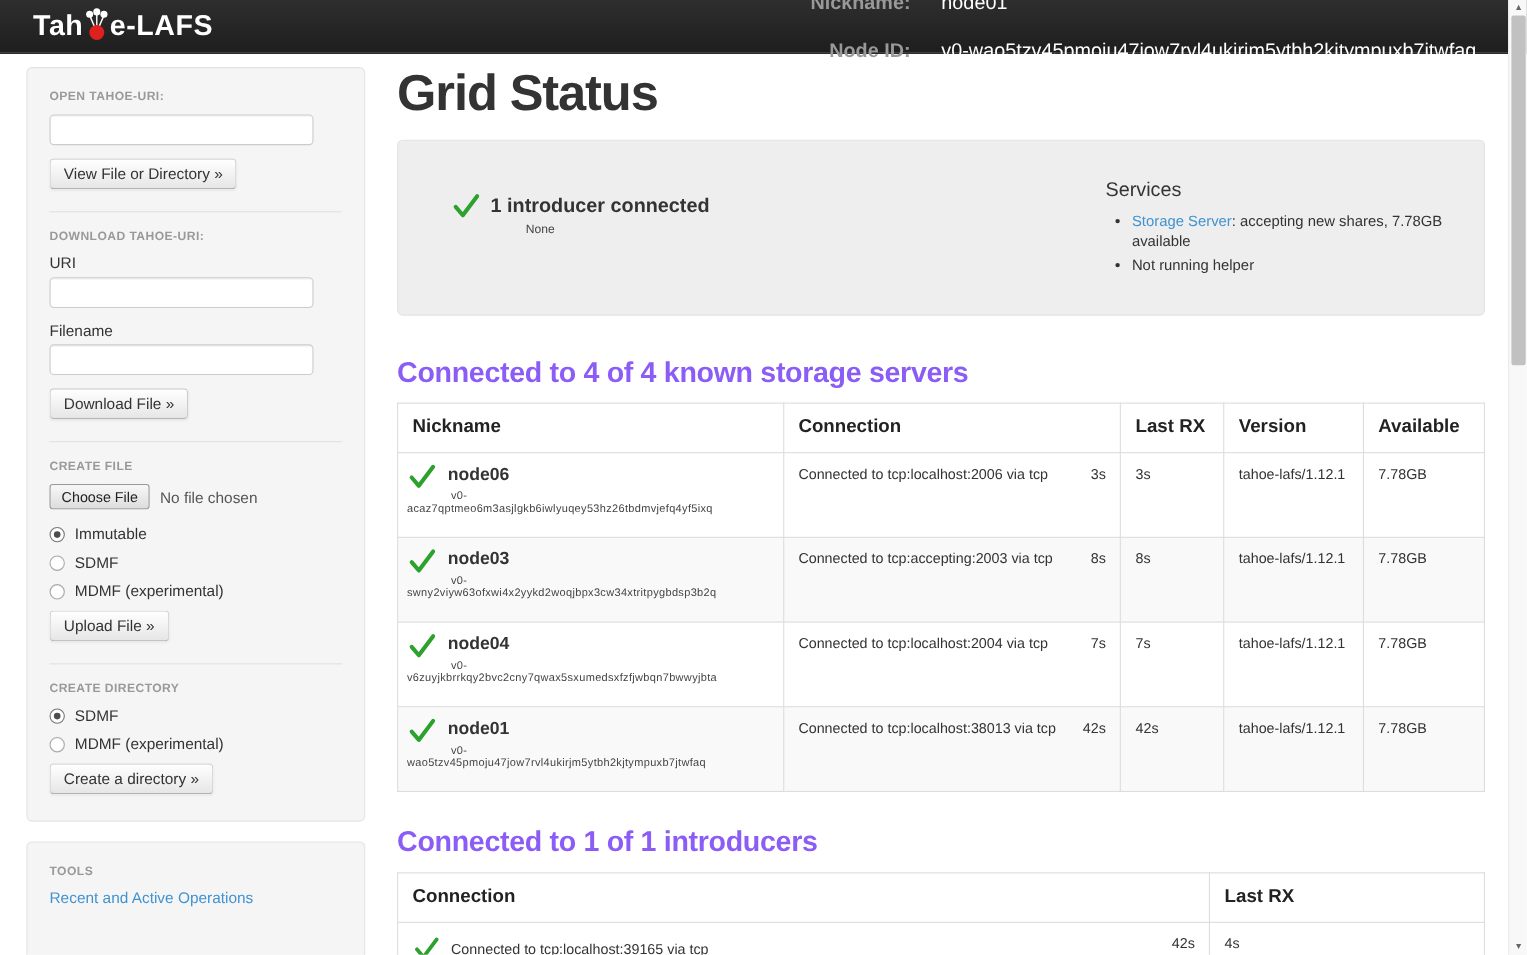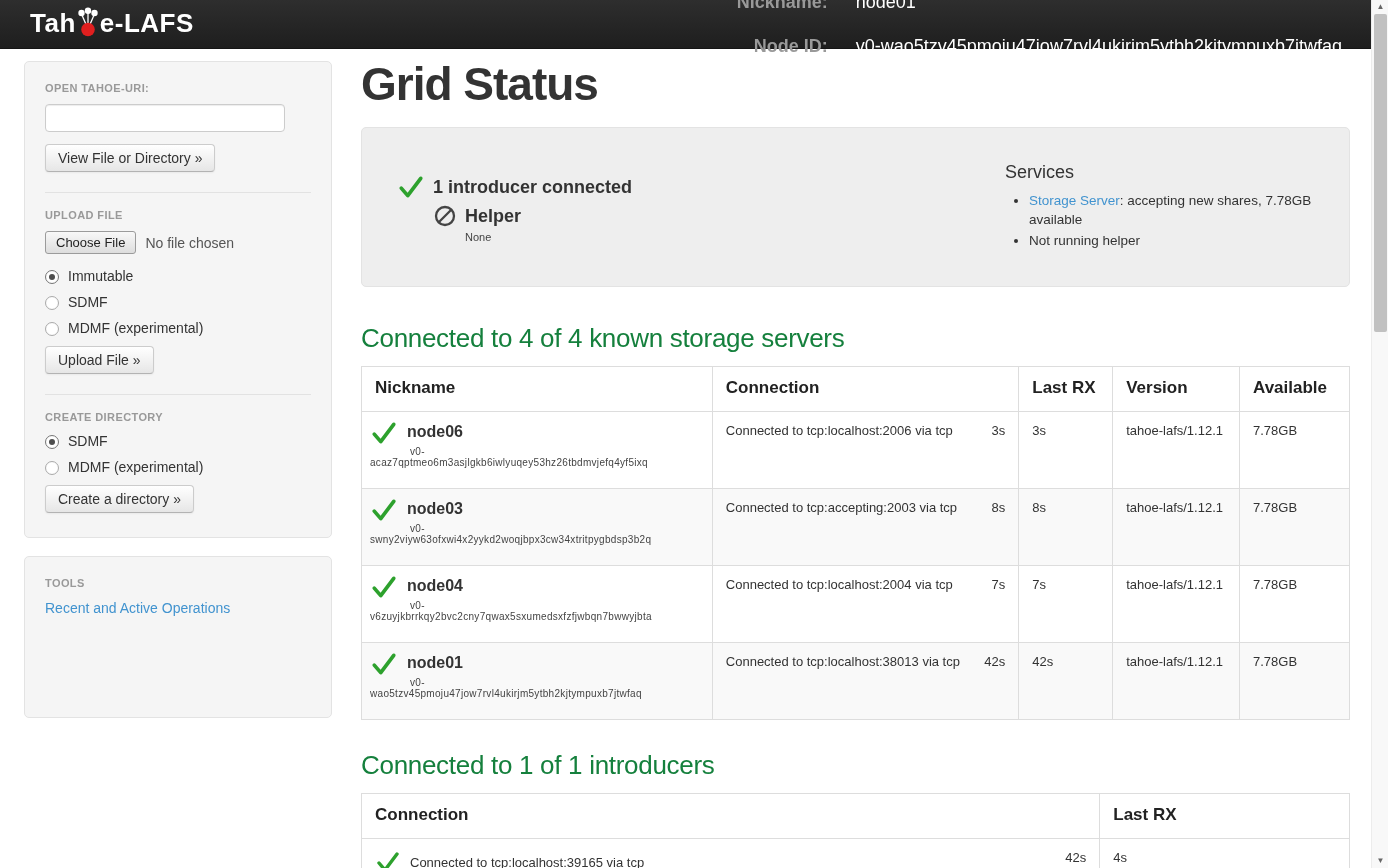--- a/index.html
+++ b/index.html
@@ -46,34 +46,34 @@
   .radio.checked::after { content:""; position:absolute; left:3px; top:3px; width:6px; height:6px;
     border-radius:50%; background:#4d4d4d; }
   .radio-lbl { font-size:14px; color:#333; }
   .side-link { font-size:14px; text-decoration:none; cursor:pointer; }
   .tools-panel { padding-bottom:80px; }
 
   
   .main { width:989px; margin-left:29px; flex:none; }
   h1.page-title { font-size:46px; font-weight:bold; color:#333; margin:8px 0 16px; letter-spacing:-1px; }
   .well { background:#eee; border:1px solid #e3e3e3; border-radius:5px;
-    padding:28px 24px 26px 35px; display:flex; margin-bottom:36px; min-height:160px;gap:23px; }
+    padding:28px 24px 26px 48px; display:flex; margin-bottom:36px; min-height:160px;gap:23px; }
   .status-left { flex:1; padding-top:18px; }
   .status-line { display:flex; align-items:center; }
   .status-line .txt { font-size:18px; font-weight:bold; margin-left:8px; }
   .helper-line { margin:4px 0 0 36px; display:flex; align-items:center; }
   .helper-line .txt { font-size:18px; font-weight:bold; margin-left:8px; }
   .helper-none { margin:3px 0 0 68px; font-size:11px; color:#444; }
   .services { width:320px; padding-top:6px; }
   .services h3 { font-size:18px; font-weight:normal; margin-bottom:8px; }
   .services ul { margin-left:24px; }
   .services li { font-size:13.5px; line-height:19px; margin-bottom:2px; color:#333; }
   a.blue { text-decoration:none; cursor:pointer; }
 
-  h2.sec-heading { font-size:26px; font-weight:normal; color:#15803d; margin:30px 0 12px; letter-spacing:-.3px; }
+  h2.sec-heading { font-size:26px; font-weight:bold; color:#8b5cf6; margin:30px 0 12px; letter-spacing:-.3px; }
 
   table.grid { width:100%; border-collapse:collapse; border:1px solid #ddd; }
   table.grid th, table.grid td { border:1px solid #ddd; padding:11px 13px; text-align:left; vertical-align:top; }
   table.grid th { font-size:17px; font-weight:bold; color:#222; height:45px; }
   table.grid td { font-size:13px; color:#333; }
   tr.striped td { background:#f9f9f9; }
   .srow td { height:77px;margin-top:17px; }
   .nick-cell { padding:8px 8px 6px 8px !important; }
   .nick-top { display:flex; align-items:flex-start; }
   .nick-name { font-size:16px; font-weight:bold; margin-left:9px; padding-top:3px; }
@@ -123,23 +123,31 @@
 
   <div class="sidebar">
     <div class="panel">
 
       <div class="side-section">
         <div class="side-label">OPEN TAHOE-URI:</div>
         <input class="txt-input" type="text" value="" style="">
         <button class="btn">View File or Directory »</button>
       </div>
 
-
-      <div class="side-section">
-        <div class="side-label">UPLOAD FILE</div>
+      <div class="side-section">
+        <div class="side-label">DOWNLOAD TAHOE-URI:</div>
+        <div class="fld-label">URI</div>
+        <input class="txt-input" type="text" value="" style="">
+        <div class="fld-label">Filename</div>
+        <input class="txt-input" type="text" value="" style="">
+        <button class="btn">Download File »</button>
+      </div>
+
+      <div class="side-section">
+        <div class="side-label">CREATE FILE</div>
         <div class="filerow">
           <button class="choose-btn">Choose File</button>
           <span class="no-file">No file chosen</span>
         </div>
         <div class="radio-row">
           <span class="radio checked"></span>
           <span class="radio-lbl">Immutable</span>
         </div>
         <div class="radio-row">
           <span class="radio"></span>
@@ -177,27 +185,20 @@
   <div class="main">
     <h1 class="page-title">Grid Status</h1>
 
     <div class="well">
       <div class="status-left">
         <div class="status-line">
           <svg width="28" height="26" viewBox="0 0 24 24">
             <polyline points="3,13 9,20 21,4" fill="none" stroke="#2da12d" stroke-width="3.4" stroke-linecap="round" stroke-linejoin="round"></polyline>
           </svg>
           <span class="txt">1 introducer connected</span>
-        </div>
-        <div class="helper-line">
-          <svg width="24" height="24" viewBox="0 0 24 24">
-            <circle cx="12" cy="12" r="9" fill="none" stroke="#444" stroke-width="2.3"></circle>
-            <line x1="6" y1="18" x2="18" y2="6" stroke="#444" stroke-width="2.3"></line>
-          </svg>
-          <span class="txt">Helper</span>
         </div>
         <div class="helper-none">None</div>
       </div>
       <div class="services">
         <h3>Services</h3>
         <ul>
           <li><a class="blue blue-link" style="color: rgb(65, 147, 207);">Storage Server</a><span>: accepting new shares, 7.78GB available</span></li>
           <li>Not running helper</li>
         </ul>
       </div>

